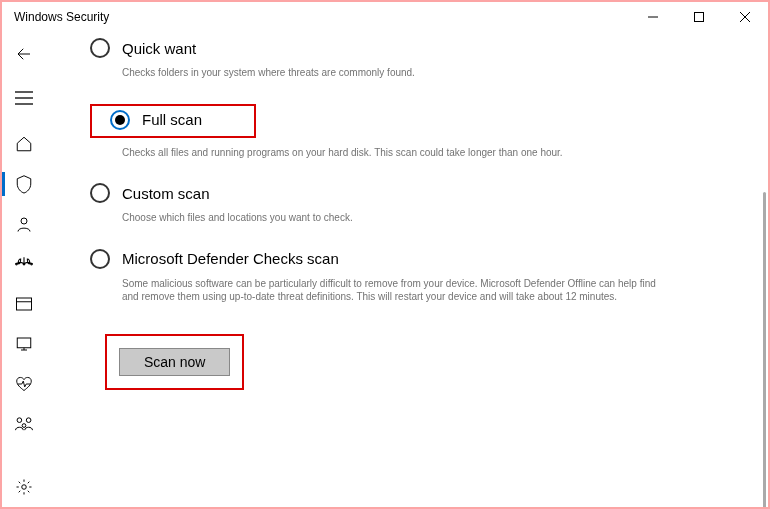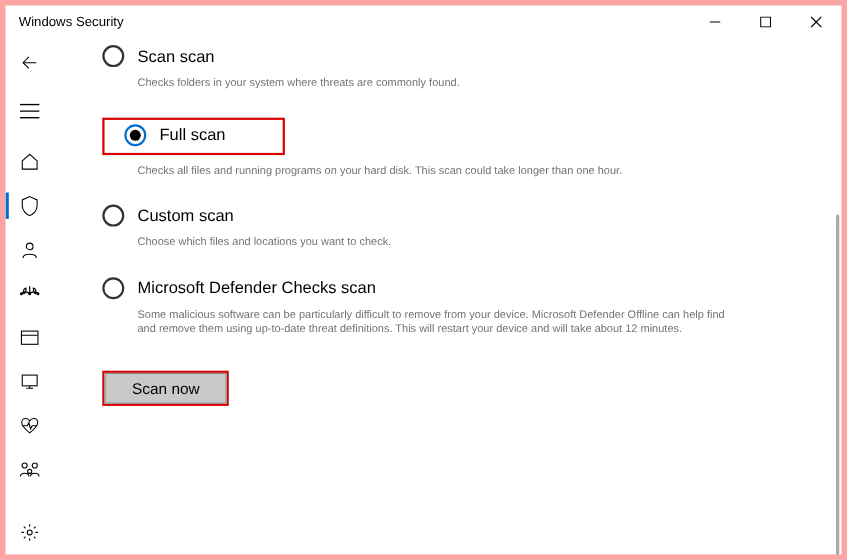--- a/index.html
+++ b/index.html
@@ -1,18 +1,18 @@
 <!DOCTYPE html>
 <html><head>
   <meta charset="utf-8">
   <style>
     * { margin: 0; padding: 0; box-sizing: border-box; font-family: "Segoe UI", -apple-system, sans-serif; }
     html, body { width: 770px; height: 509px; background: #fff; overflow: hidden; }
 
-    .window { width: 770px; height: 509px; border: 5px solid #fca5a5; display: flex; flex-direction: column; position: relative; }
+    .window { width: 770px; height: 509px; border: 2px solid #fca5a5; display: flex; flex-direction: column; position: relative; }
 
     .titlebar { height: 30px; display: flex; align-items: center; justify-content: space-between; padding: 0 0 0 12px; font-size: 12px; color: #000; }
     .titlebar-buttons { display: flex; }
     .tb-btn { width: 46px; height: 30px; display: flex; align-items: center; justify-content: center; }
 
     .body { flex: 1; display: flex; overflow: hidden; position: relative; }
 
     .sidebar { width: 44px; display: flex; flex-direction: column; align-items: center; padding-top: 4px; gap: 0; }
     .back-btn { width: 44px; height: 36px; display: flex; align-items: center; justify-content: center; margin-bottom: 6px; }
     .hamburger { width: 44px; height: 40px; display: flex; align-items: center; justify-content: center; margin-bottom: 6px; }
@@ -25,21 +25,21 @@
     .option-block { margin-bottom: 24px; }
     .option-block.first { margin-top: 6px; }
     .radio-row { display: flex; align-items: center; gap: 12px; }
     .radio { width: 20px; height: 20px; border: 2px solid #333; border-radius: 50%; display: inline-flex; align-items: center; justify-content: center; flex-shrink: 0; }
     .radio.selected { border-color: #006dca; }
     .radio.selected::after { content: ""; width: 10px; height: 10px; background: #000; border-radius: 50%; }
     .radio-label { font-size: 15px; color: #000; }
     .option-desc { font-size: 10px; color: #737373; margin-left: 32px; margin-top: 8px; line-height: 1.35; max-width: 540px; }
 
     .highlight-box { border: 2px solid #d80000; padding: 4px 52px 6px 18px; display: inline-flex; }
-    .highlight-box.btn-wrap { padding: 0; }
+    .highlight-box.btn-wrap { padding: 12px; margin-left: 15px; }
 
     .scan-btn { background: #c9c9c9; border: 1px solid #888; font-size: 14px; padding: 5px 24px; color: #000; }
 
     .scrollbar { position: absolute; right: 2px; top: 30px; bottom: 2px; width: 6px; background: transparent; }
     .scrollthumb { position: absolute; right: 0; top: 130px; width: 3px; height: 320px; background: #aaa; border-radius: 2px; }
   </style>
 </head>
 <body>
 
 <div class="window">
@@ -140,21 +140,21 @@
             <path d="M12 2 L12 5 M12 19 L12 22 M4.9 4.9 L7 7 M17 17 L19.1 19.1 M2 12 L5 12 M19 12 L22 12 M4.9 19.1 L7 17 M17 7 L19.1 4.9"></path>
           </svg>
       </div>
     </div>
 
     <div class="content">
 
       <div class="option-block first">
         <div class="radio-row">
           <span class="radio"></span>
-          <span class="radio-label">Scan scan</span>
+          <span class="radio-label">Quick want</span>
         </div>
         <div class="option-desc">Checks folders in your system where threats are commonly found.</div>
       </div>
 
       <div class="option-block">
         <span class="highlight-box">
           <span class="radio-row">
             <span class="radio selected"></span>
             <span class="radio-label">Full scan</span>
           </span>

